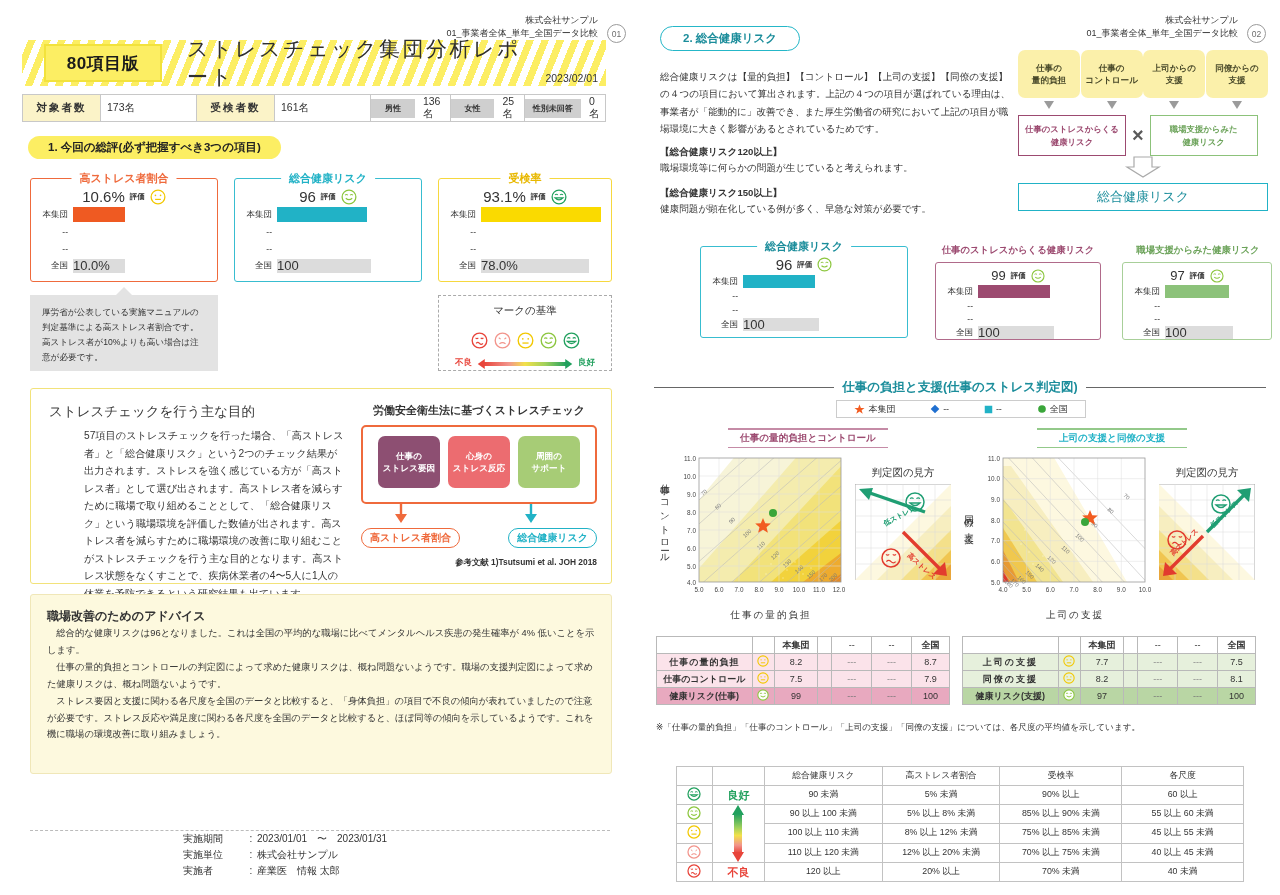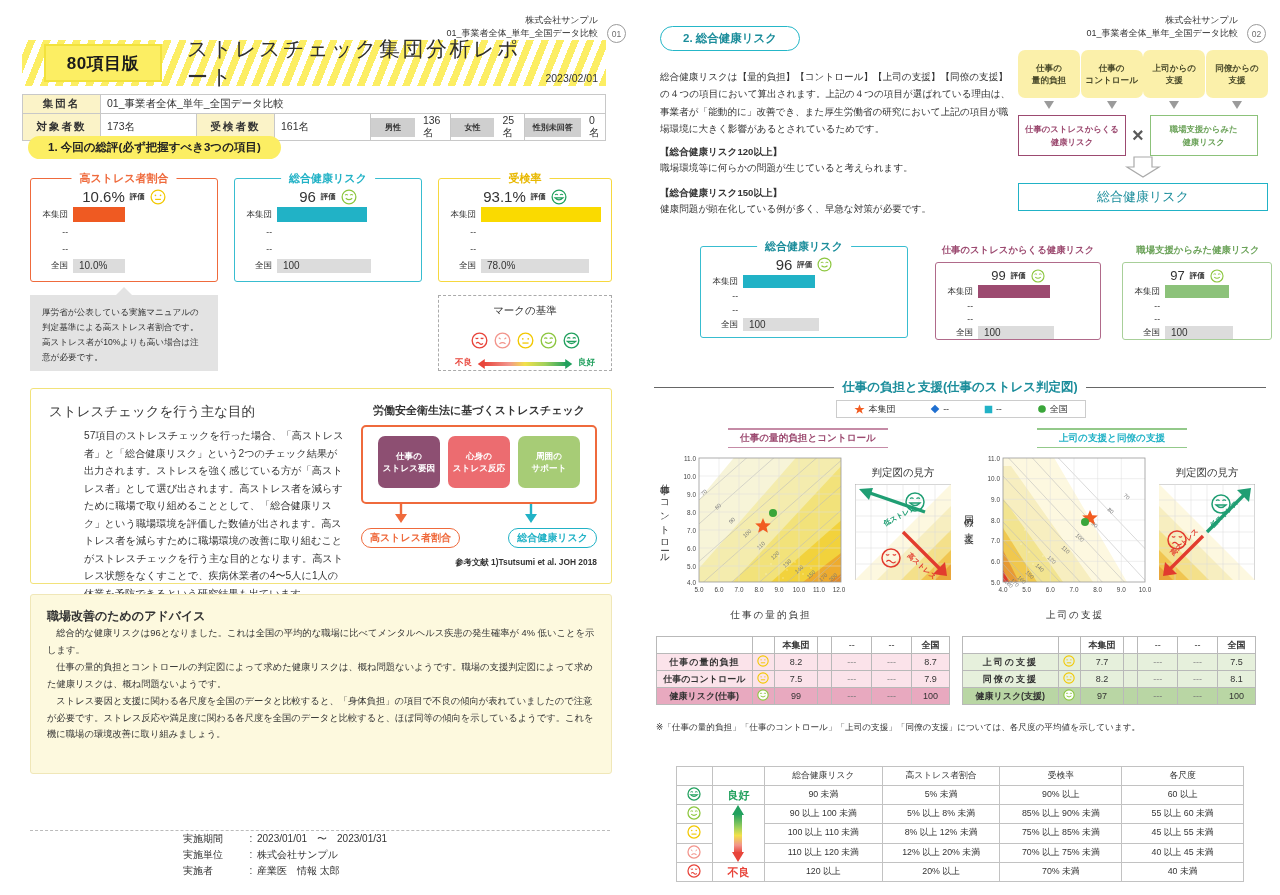--- a/index.html
+++ b/index.html
@@ -64,21 +64,21 @@
   .metric .cap {
     position:absolute; top:-8px; left:50%; transform:translateX(-50%);
     background:#fff; padding:0 8px; font-size:11px; font-weight:bold; white-space:nowrap;
   }
   .mval { display:flex; align-items:center; justify-content:center; gap:5px; margin-top:9px; }
   .mval .num { font-size:15px; color:#333; }
   .mval .hyo { font-size:7.5px; font-weight:bold; color:#333; }
   .mrow { display:flex; align-items:center; height:15px; margin-top:2px; padding-left:6px; }
   .mrow .rl { width:36px; font-size:8.5px; text-align:right; padding-right:5px; color:#333; }
   .bar { height:15px; }
-  .grybar { height:14px; background:#dcdcdc; font-size:10px; color:#333; display:flex; align-items:center; padding-left:6px; }
+  .grybar { height:14px; background:#dcdcdc; font-size:13px; color:#333; display:flex; align-items:center; padding-left:0; }
   .dots { font-size:9px; color:#555; }
 
   
   .callout { position:absolute; background:#e3e3e3; font-size:8.6px; line-height:1.75; padding:10px 12px; color:#333; }
   .callout:before {
     content:""; position:absolute; top:-8px; left:50%; transform:translateX(-50%);
     border-left:9px solid transparent; border-right:9px solid transparent; border-bottom:9px solid #e3e3e3;
   }
   .markbox { position:absolute; border:1px dashed #aaa; padding:8px 6px; text-align:center; }
   .markbox .mt { font-size:10.5px; margin-bottom:14px; color:#333; }
@@ -141,24 +141,20 @@
 
   <div class="titlebar">
     <div class="stripe"></div>
     <div class="badge80">80項目版</div>
     <div class="maintitle">ストレスチェック集団分析レポート</div>
     <div class="reportdate">2023/02/01</div>
   </div>
 
   <table class="infotable">
     <tbody>
-        <tr>
-      <td class="lbl-y">集団名</td>
-      <td colspan="6">01_事業者全体_単年_全国データ比較</td>
-    </tr>
     <tr>
       <td class="lbl-y">対象者数</td>
       <td style="width:96px">173名</td>
       <td class="lbl-y">受検者数</td>
       <td style="width:96px">161名</td>
       <td style="padding:0">
             <div style="display:flex;align-items:center">
               <span class="lbl-g" style="display:inline-block;line-height:19px;border:0">男性</span>
               <span style="padding-left:8px">136名</span>
             </div>

